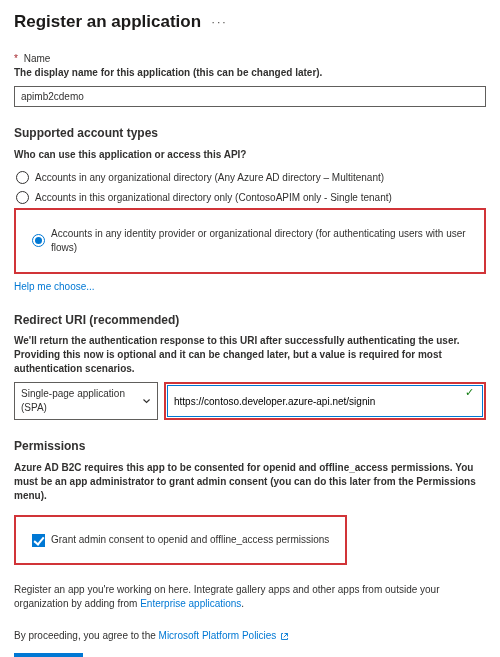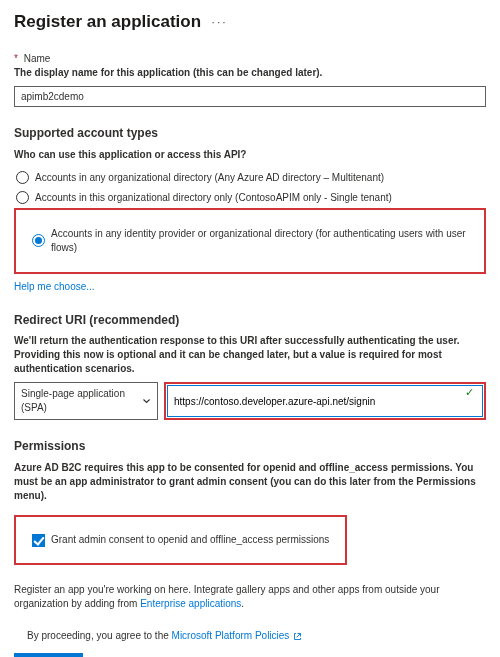--- a/index.html
+++ b/index.html
@@ -89,21 +89,21 @@
   }
   .checkbox:checked::after {
     content: ""; position: absolute;
     left: 3px; top: 0px;
     width: 4px; height: 8px;
     border: solid #fff;
     border-width: 0 2px 2px 0;
     transform: rotate(40deg);
   }
   .para { font-size: 10px; color: #323130; margin-bottom: 4px; }
-  .policy-row { display: flex; align-items: center; gap: 4px; margin: 16px 0 10px 13px; }
+  .policy-row { display: flex; align-items: center; gap: 4px; margin: 16px 0 10px 0; }
   .ext-icon { width: 9px; height: 9px; }
   .register-btn {
     background: #0078d4; color: #fff; border: none;
     padding: 6px 14px; font-size: 11px; cursor: pointer;
   }
   .inline-link { color: #0078d4; cursor: pointer; }
   .mt6 { margin-top: 6px; }
 </style>
 </head>
 <body>

